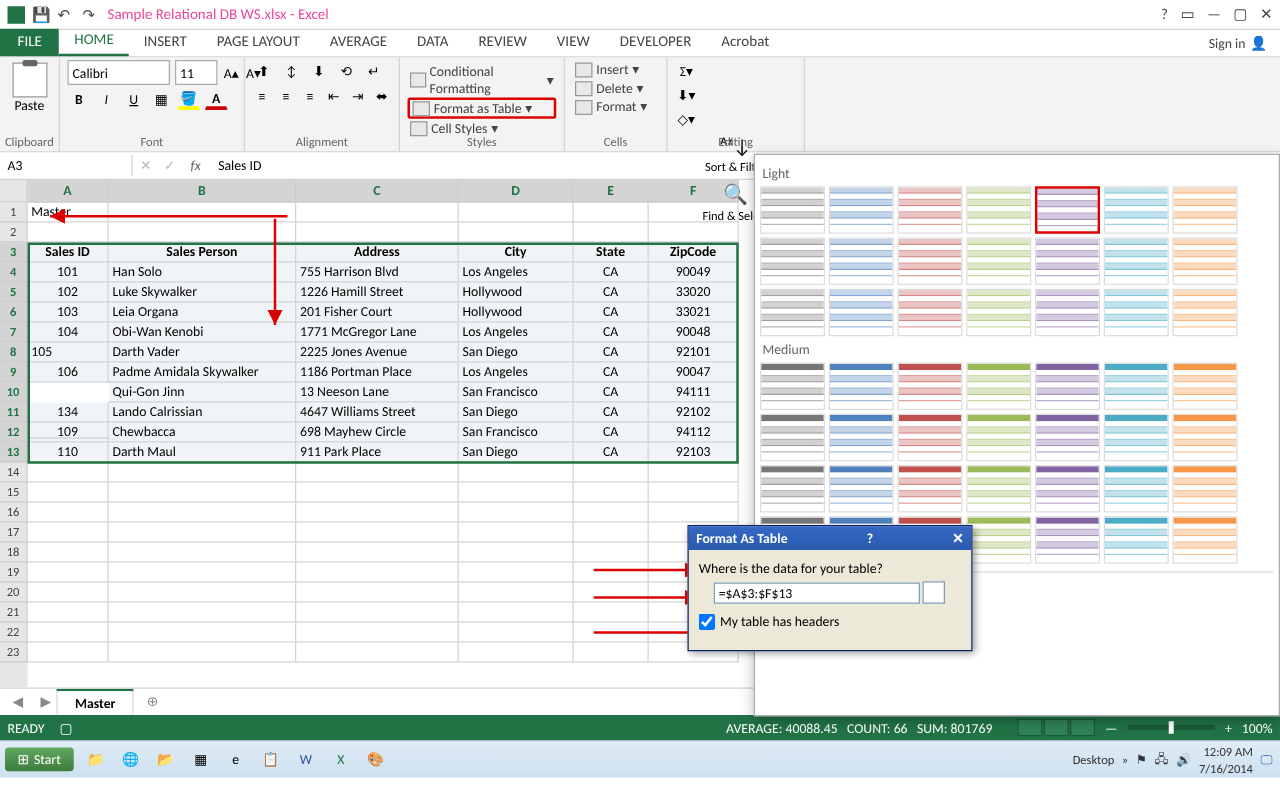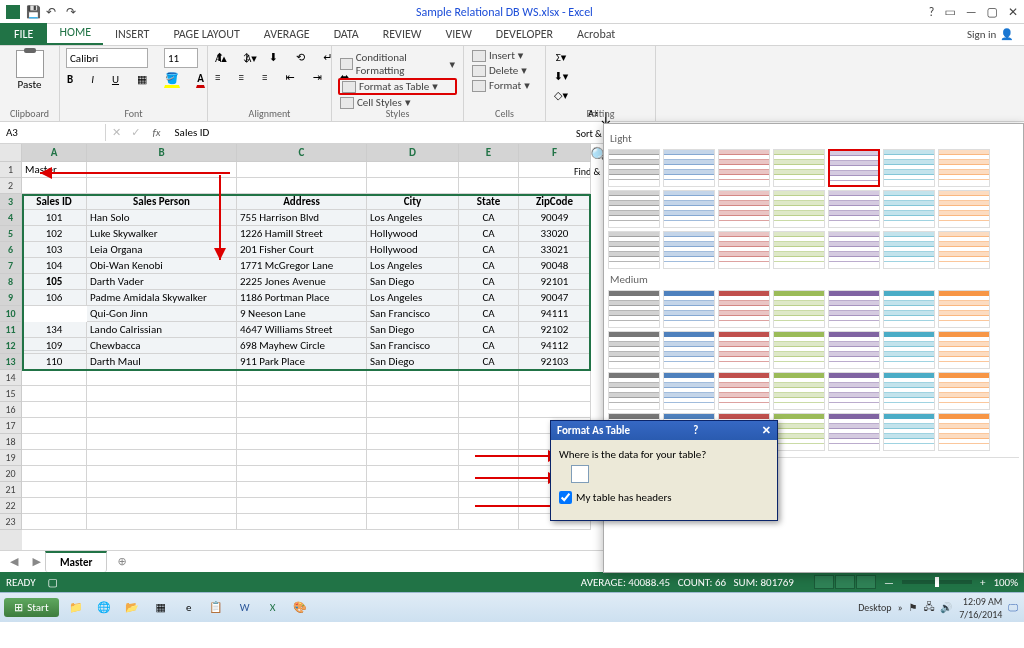--- a/index.html
+++ b/index.html
@@ -1,35 +1,35 @@
 <!DOCTYPE html>
 <html><head>
 <meta charset="utf-8">
 <style>
 *{box-sizing:border-box;margin:0;padding:0;font-family:'Segoe UI',Calibri,Arial,sans-serif}
 body{width:1024px;height:648px;background:#fff;overflow:hidden;font-size:11px;position:relative}
 .titlebar{height:24px;background:#fff;display:flex;align-items:center;border-bottom:1px solid #d4d4d4;font-size:12px;color:#444}
 .qat{display:flex;align-items:center;gap:6px;padding:0 6px}
 .qat span{width:14px;height:14px;display:inline-block}
-.title-center{flex:1;text-align:center;color:#1d4ed8}
+.title-center{flex:1;color:#ec4899}
 .title-right{display:flex;gap:10px;padding:0 6px;align-items:center}
 .ribbon-tabs{height:22px;background:#fff;display:flex;align-items:flex-end;border-bottom:1px solid #d4d4d4}
 .file-tab{background:#217346;color:#fff;padding:4px 14px;font-size:12px}
 .rtab{padding:4px 12px;font-size:12px;color:#444;cursor:pointer}
 .rtab.active{color:#217346;border-bottom:2px solid #217346}
 .signin{margin-left:auto;padding:4px 10px;font-size:11px;color:#444;display:flex;align-items:center;gap:4px}
 .ribbon{height:76px;background:#f3f3f3;display:flex;border-bottom:1px solid #d4d4d4}
 .rgroup{border-right:1px solid #d4d4d4;padding:2px 6px 14px;position:relative;display:flex;flex-direction:column}
 .rgroup-label{position:absolute;bottom:1px;left:0;right:0;text-align:center;font-size:10px;color:#666}
-.clipboard{width:60px}
+.clipboard{width:48px}
 .paste-btn{display:flex;flex-direction:column;align-items:center;padding:2px}
 .paste-ico{width:28px;height:28px;border:1px solid #999;background:#fff;position:relative}
 .paste-ico:before{content:'';position:absolute;top:-3px;left:7px;width:12px;height:5px;background:#666;border-radius:2px}
 .font-group{width:148px}
-.font-row{display:flex;gap:16px;align-items:center;margin-bottom:2px}
+.font-row{display:flex;gap:4px;align-items:center;margin-bottom:2px}
 .font-sel{border:1px solid #ababab;background:#fff;padding:1px 3px;font-size:11px;height:20px}
 .fs-small{width:34px}
 .btn-sm{width:18px;height:18px;border:1px solid transparent;display:inline-flex;align-items:center;justify-content:center;font-size:11px}
 .align-group{width:124px}
 .number-group{width:100px}
 .styles-group{width:132px;padding-top:4px}
 .style-item{display:flex;align-items:center;gap:3px;padding:1px 2px;font-size:11px;color:#444;cursor:pointer}
 .style-item.hl{border:2px solid #d00;border-radius:2px;padding:0 2px}
 .mini-ico{width:14px;height:12px;background:#e8e8e8;border:1px solid #999}
 .cells-group{width:82px}
@@ -302,39 +302,39 @@
         </div>
         <div class="row">
           <div class="cell cA marching" style="text-align: center;">104</div>
           <div class="cell cB marching">Obi-Wan Kenobi</div>
           <div class="cell cC marching">1771 McGregor Lane</div>
           <div class="cell cD marching">Los Angeles</div>
           <div class="cell cE marching" style="text-align: center;">CA</div>
           <div class="cell cF marching" style="text-align: center;">90048</div>
         </div>
         <div class="row">
-          <div class="cell cA marching" style="text-align: center; font-weight: bold;">105</div>
+          <div class="cell cA marching" style="text-align: left;">105</div>
           <div class="cell cB marching">Darth Vader</div>
           <div class="cell cC marching">2225 Jones Avenue</div>
           <div class="cell cD marching">San Diego</div>
           <div class="cell cE marching" style="text-align: center;">CA</div>
           <div class="cell cF marching" style="text-align: center;">92101</div>
         </div>
         <div class="row">
           <div class="cell cA marching" style="text-align: center;">106</div>
           <div class="cell cB marching">Padme Amidala Skywalker</div>
           <div class="cell cC marching">1186 Portman Place</div>
           <div class="cell cD marching">Los Angeles</div>
           <div class="cell cE marching" style="text-align: center;">CA</div>
           <div class="cell cF marching" style="text-align: center;">90047</div>
         </div>
         <div class="row">
           <div class="cell cA marching" style="text-align: left; margin-top: 44px;">107</div>
           <div class="cell cB marching">Qui-Gon Jinn</div>
-          <div class="cell cC marching">9 Neeson Lane</div>
+          <div class="cell cC marching">13 Neeson Lane</div>
           <div class="cell cD marching">San Francisco</div>
           <div class="cell cE marching" style="text-align: center;">CA</div>
           <div class="cell cF marching" style="text-align: center;">94111</div>
         </div>
         <div class="row">
           <div class="cell cA marching" style="text-align: center;">134</div>
           <div class="cell cB marching">Lando Calrissian</div>
           <div class="cell cC marching">4647 Williams Street</div>
           <div class="cell cD marching">San Diego</div>
           <div class="cell cE marching" style="text-align: center;">CA</div>
@@ -498,20 +498,21 @@
 
 <div class="fat-dialog">
   <div class="fat-title">
       <span>Format As Table</span>
       <span>?</span>
       <span>✕</span>
     </div>
   <div class="fat-body">
     <div style="margin-bottom:4px">Where is the data for your table?</div>
     <div style="display:flex;align-items:center;gap:2px;margin-left:12px">
+      <input class="fat-input" value="=$A$3:$F$13" style="">
       <span class="fat-range-btn"></span>
     </div>
     <label class="fat-chk">
       <input type="checkbox" checked="" style="">
       <span>My table has headers</span>
     </label>
   </div>
 </div>
 
 <div class="gallery">

